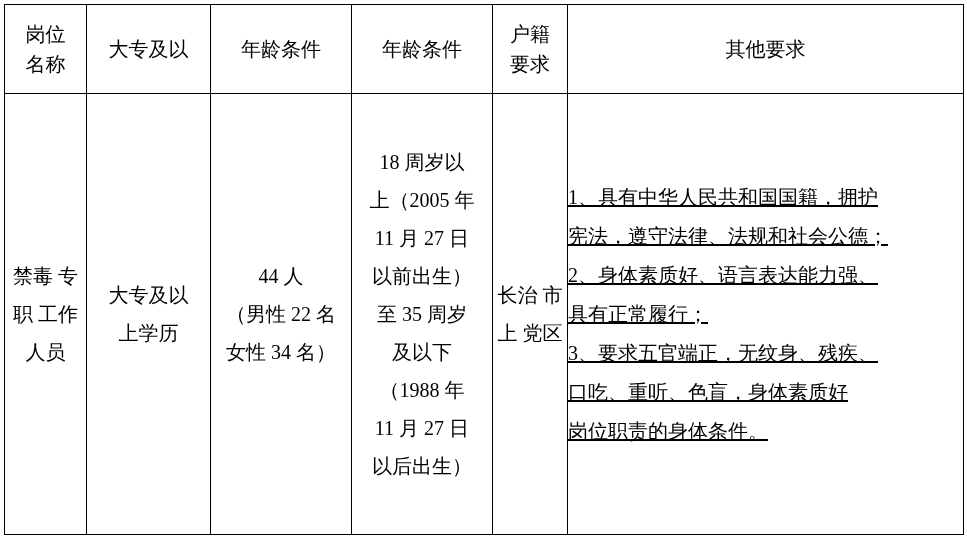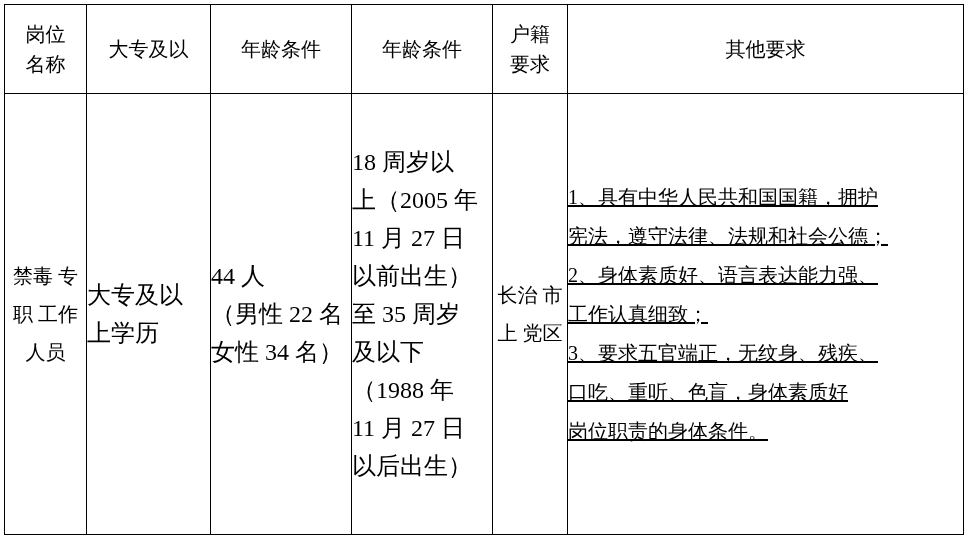--- a/index.html
+++ b/index.html
@@ -52,21 +52,22 @@
   }
   .hdr .two-line {
     display: block;
   }
 
   
   .body-row td {
     height: 440px;
   }
   .cell-center {
-    font-size: 24px;
+    text-align: center;
+    font-size: 20px;
     line-height: 38px;
   }
   .cell-center .ln {
     display: block;
     white-space: nowrap;
   }
   .cell-left {
     text-align: left;
     font-size: 20px;
     line-height: 39px;
@@ -149,21 +150,21 @@
         </td>
         <td class="narrow-v">
           <span class="ln">长治</span>
           <span class="ln">市上</span>
           <span class="ln">党区</span>
         </td>
         <td class="cell-left">
           <span class="ln">1、具有中华人民共和国国籍，拥护</span>
           <span class="ln">宪法，遵守法律、法规和社会公德；</span>
           <span class="ln">2、身体素质好、语言表达能力强、</span>
-          <span class="ln">工作认真细致；</span>
+          <span class="ln">具有正常履行；</span>
           <span class="ln">3、要求五官端正，无纹身、残疾、</span>
           <span class="ln">口吃、重听、色盲，身体素质好</span>
           <span class="ln">岗位职责的身体条件。</span>
         </td>
       </tr>
     </tbody>
   </table>
 </div>
 
 </body></html>

